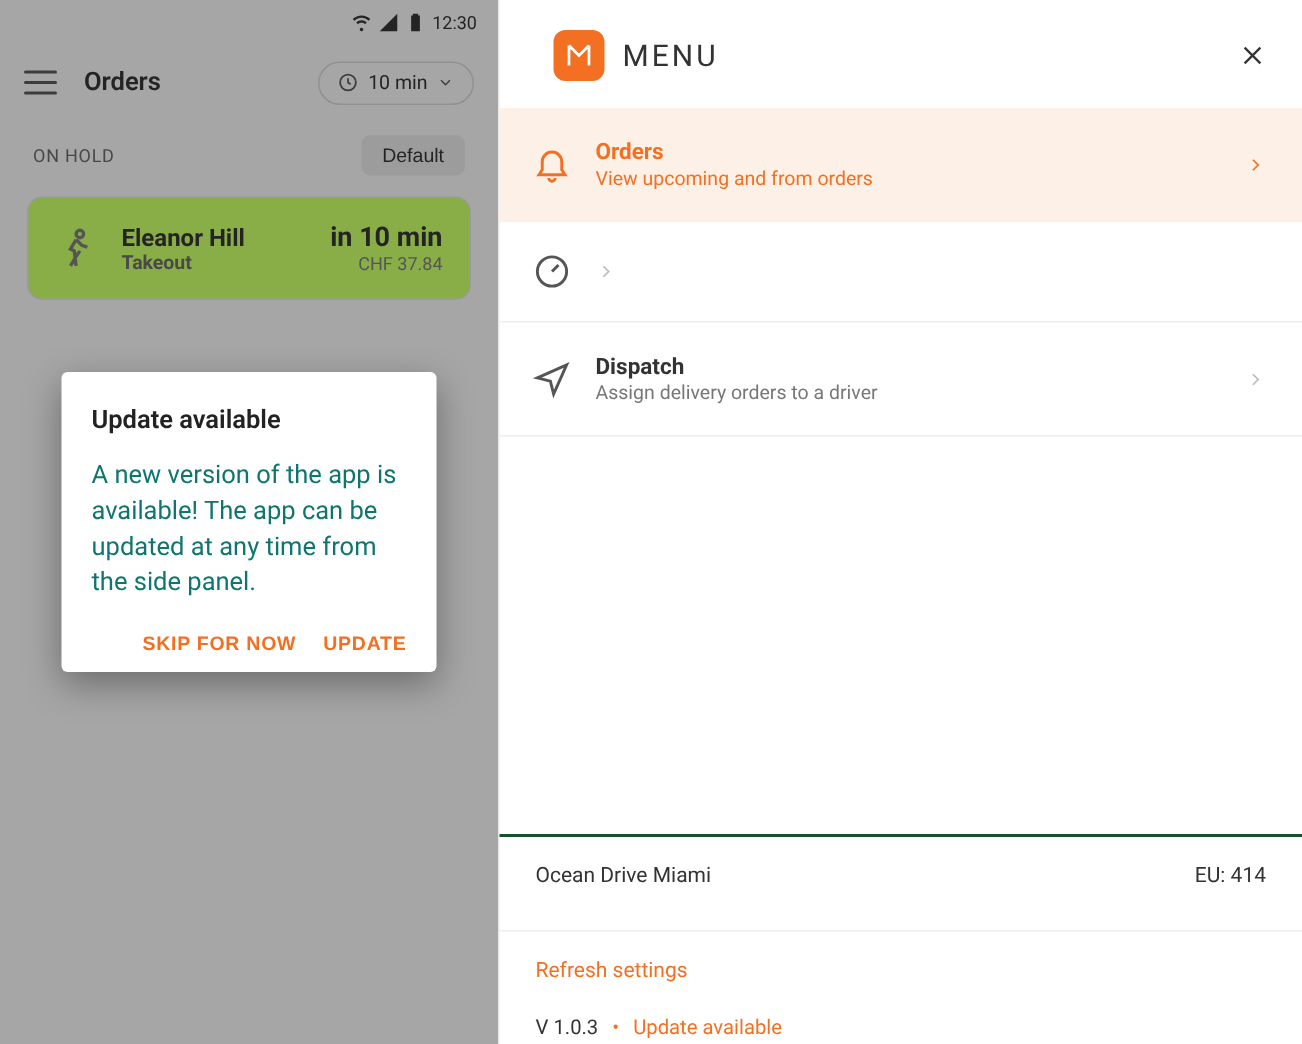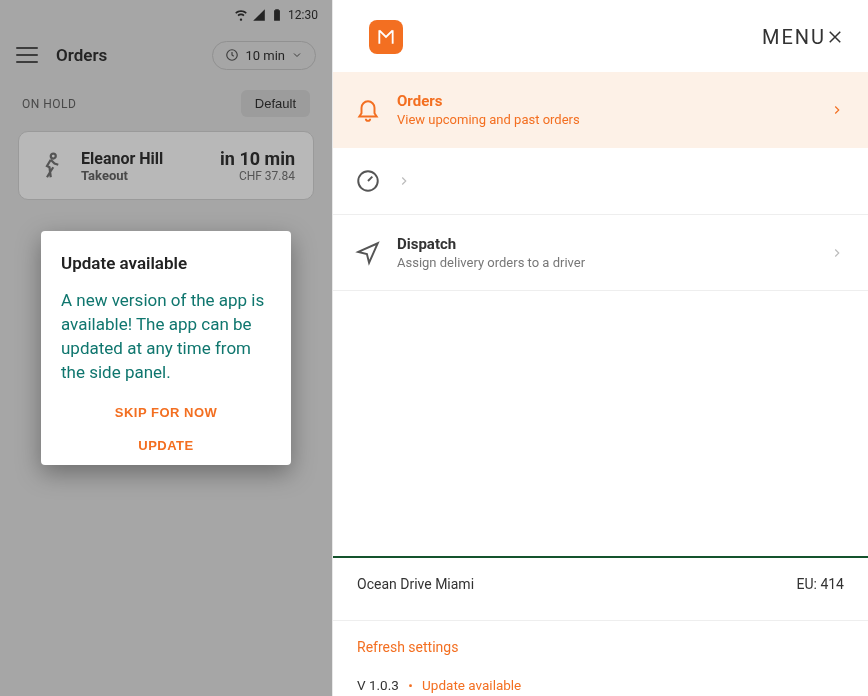--- a/index.html
+++ b/index.html
@@ -60,50 +60,50 @@
   }
   .default-btn {
     background:#d8d8d8; border:none; border-radius:6px;
     padding:6px 14px; font-size:13px; color:#333; cursor:pointer;
   }
   .order-card {
     margin: 4px 18px;
     border:1px solid #d6d6d6; border-radius:10px;
     padding:16px 18px;
     display:flex; align-items:center; gap:14px;
-    background:#ffffff;
+    background:#bef264;
   }
   .order-icon { width:30px; height:30px; color:#777; }
   .order-mid { flex:1; }
   .order-name { font-size:16px; font-weight:700; color:#333; }
   .order-sub { font-size:13px; color:#666;font-weight:bold; }
   .order-right { text-align:right; }
   .order-time { font-size:18px; font-weight:700; color:#333; }
   .order-price { font-size:12px; color:#777; }
 
   .overlay {
     position:absolute; inset:0; background:rgba(0,0,0,0.28);
     display:flex; align-items:center; justify-content:center;
   }
   .modal {
     width: 250px; background:#fff; border-radius:4px;
     padding: 22px 20px 12px 20px;
     box-shadow: 0 8px 24px rgba(0,0,0,0.35);
   }
   .modal-title { font-size:17px; font-weight:600; color:#222; margin-bottom:16px; }
   .modal-body { font-size:17px; color:#0f766e; line-height:1.4; margin-bottom:20px; }
-  .modal-actions { display:flex; justify-content:flex-end; gap:18px;flex-direction:column; }
+  .modal-actions { display:flex; justify-content:flex-end; gap:18px; }
   .modal-actions button {
     background:none; border:none; color:#f36f21; font-weight:700;
     font-size:13px; letter-spacing:.5px; cursor:pointer;
   }
 
   
   .menu-header {
-    display:flex; align-items:center; padding:20px 24px 18px 36px;text-align:right;
+    display:flex; align-items:center; padding:20px 24px 18px 36px;
   }
   .menu-logo {
     width:34px; height:34px; background:#f36f21; border-radius:8px;
     display:flex; align-items:center; justify-content:center; margin-right:12px;
   }
   .menu-title { font-size:20px; font-weight:400; letter-spacing:2px; color:#333; flex:1; }
   .close-x { cursor:pointer; color:#333; }
   .menu-list { flex:1; overflow:auto; }
   .menu-item {
     display:flex; align-items:center; gap:16px;
@@ -214,21 +214,21 @@
   </div>
 
   <div class="menu-list">
     <div class="menu-item active">
       <svg class="mi-icon" viewBox="0 0 24 24" fill="none" stroke="currentColor" stroke-width="1.8">
         <path d="M18 15V10a6 6 0 10-12 0v5l-2 3h16l-2-3z"></path>
           <path d="M10 20a2 2 0 004 0"></path>
       </svg>
       <div class="mi-text">
         <div class="mi-title">Orders</div>
-        <div class="mi-sub">View upcoming and past orders</div>
+        <div class="mi-sub">View upcoming and from orders</div>
       </div>
       <svg class="chevron" width="14" height="14" viewBox="0 0 24 24" fill="none" stroke="currentColor" stroke-width="2">
           <path d="M9 6l6 6-6 6"></path>
         </svg>
     </div>
 
     <div class="menu-item">
       <svg class="mi-icon" viewBox="0 0 24 24" fill="none" stroke="currentColor" stroke-width="1.8">
         <circle cx="12" cy="12" r="9"></circle>
           <path d="M12 12L16 8"></path>

